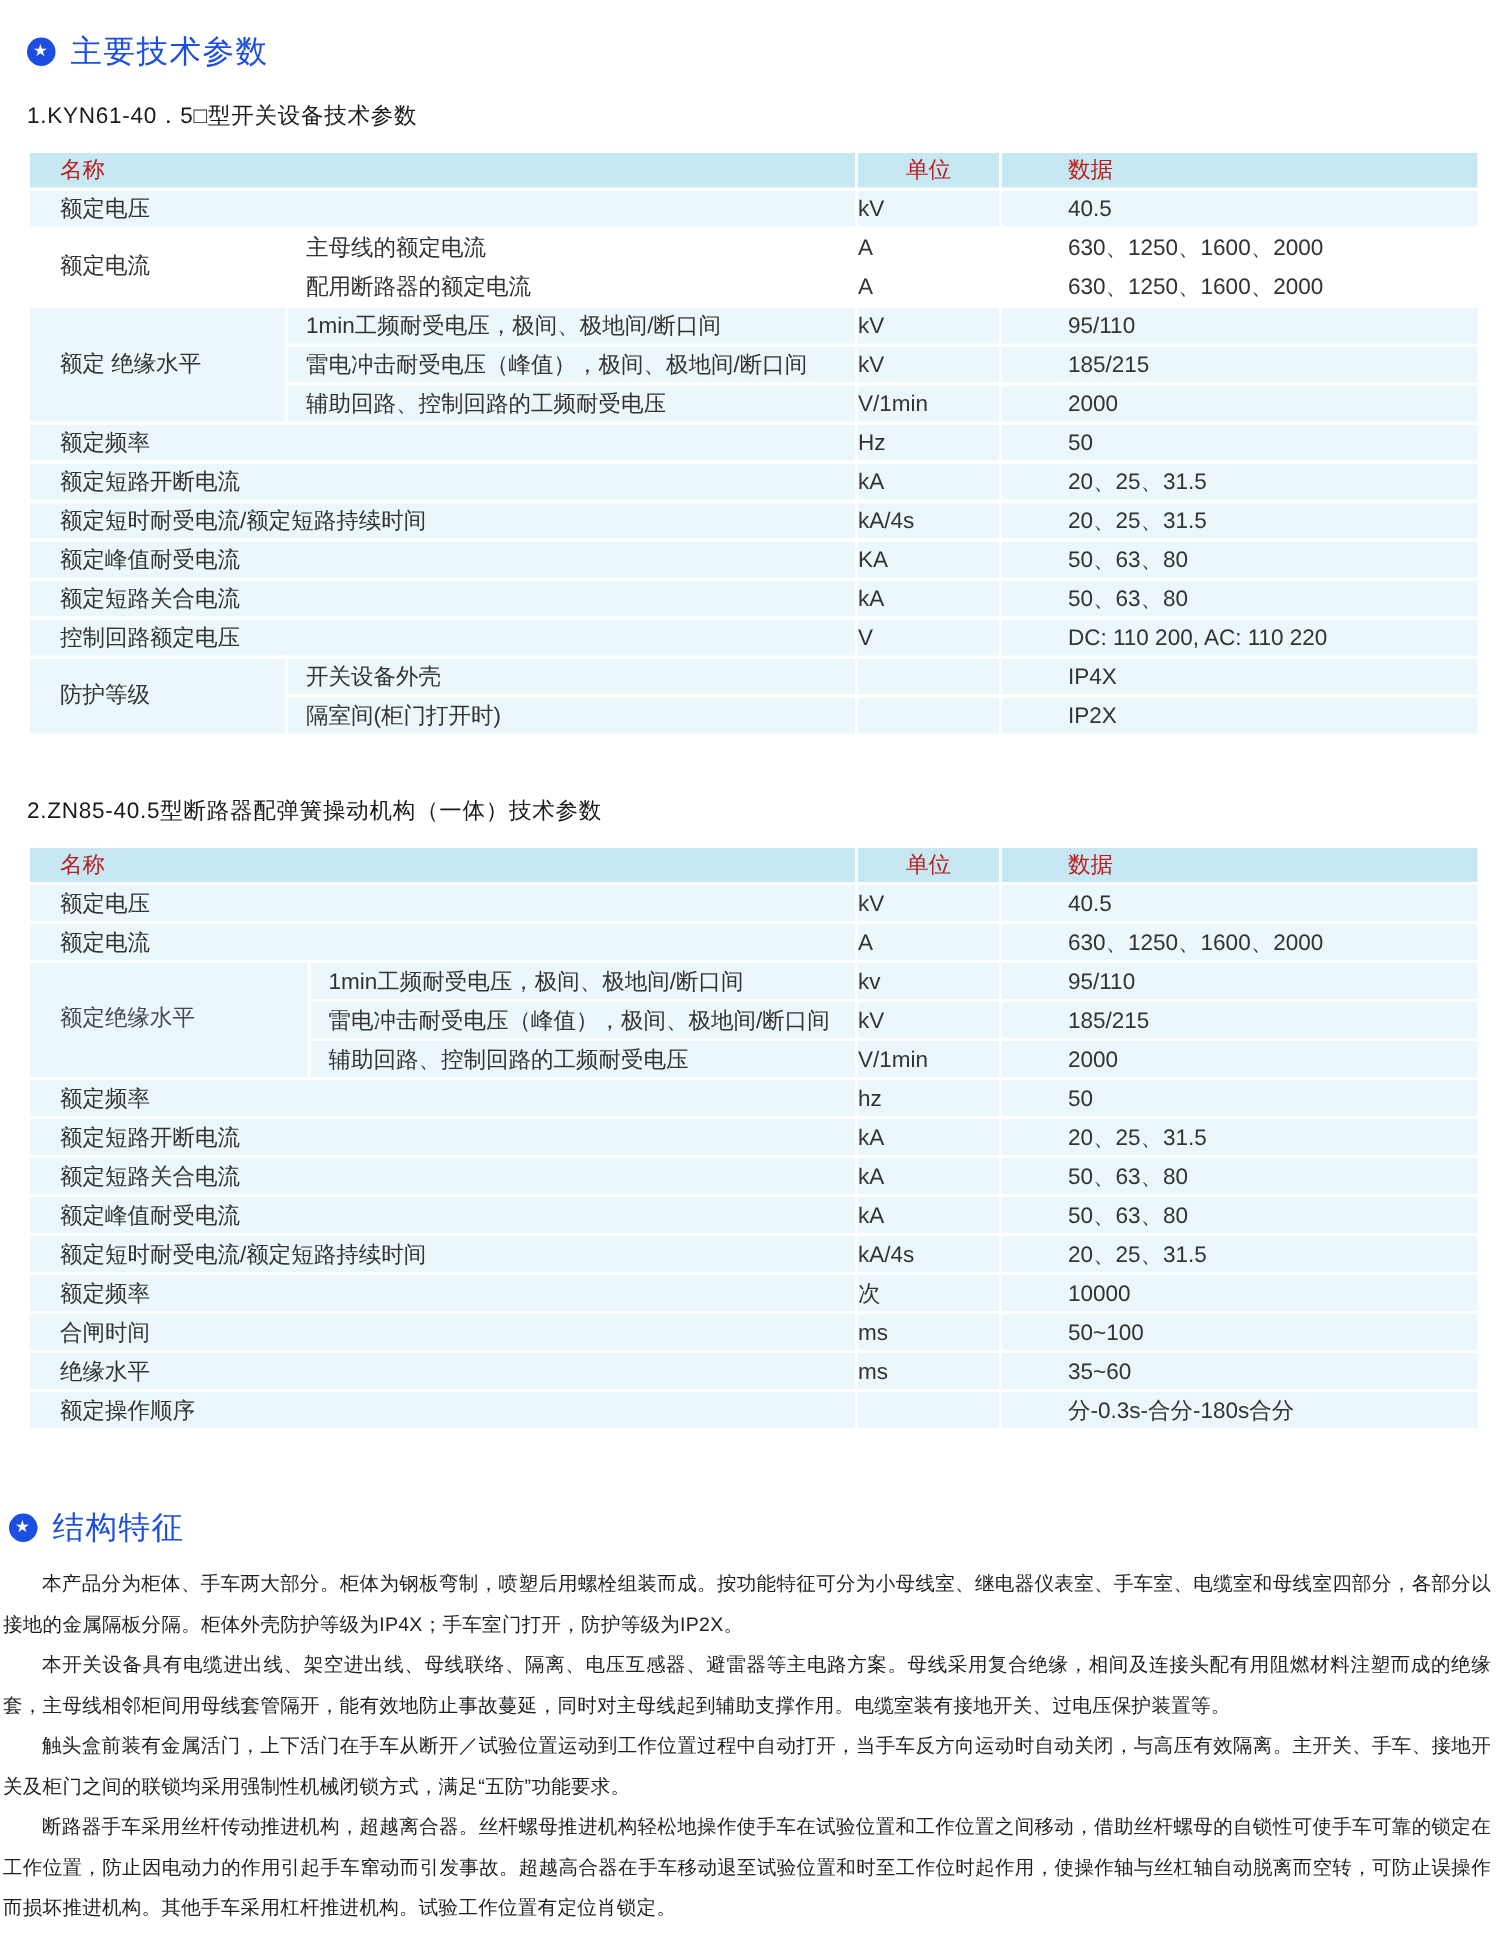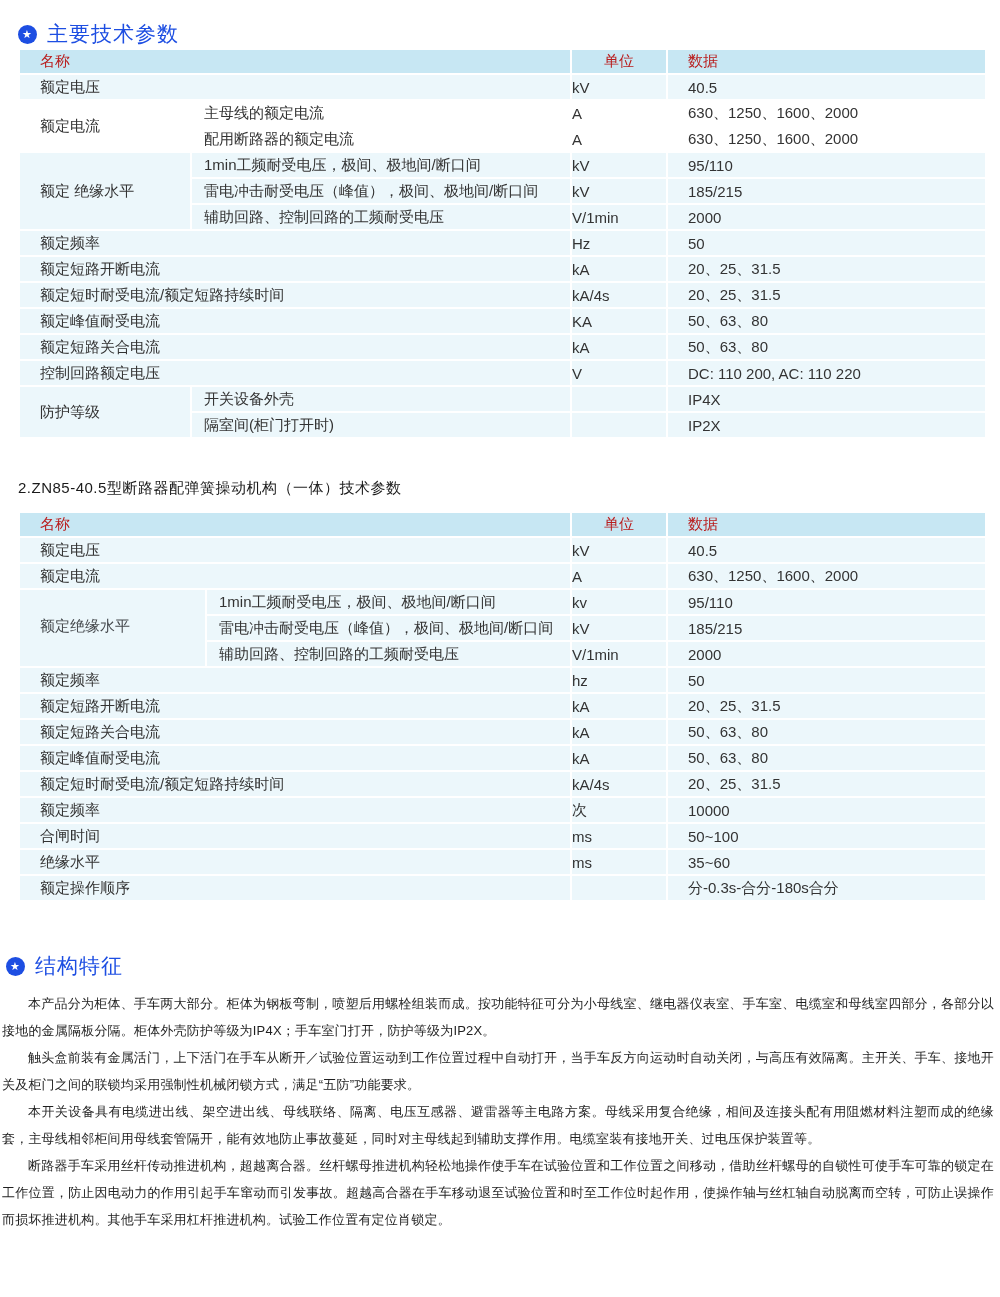--- a/index.html
+++ b/index.html
@@ -68,21 +68,21 @@
     color:#b91c1c;
   }
   table.params tbody td{
     background:#ecf7fb;
     height:22px;
   }
   table.params tr.alt td{background:#ffffff;}
   .h-name,.c-name,.c-group{text-align:left;padding-left:20px;}
   .c-sub{text-align:left;padding-left:12px;border-left:5px solid #ffffff;}
   .h-unit,.c-unit{padding:0;border-left:5px solid #ffffff;border-right:5px solid #ffffff;}
-  .h-data,.c-data{text-align:left;padding-left:20px;}
+  .h-data,.c-data{text-align:left;padding-left:44px;}
   .c-group{white-space:pre-line;line-height:22px;vertical-align:middle;}
   .c-group.serif{font-family:Liberation Mono, monospace;color:#44484c;}
 
   
   .body-text{margin:10px 0 0 2px;width:992px;}
   .body-text p{
     margin:0;
     font-size:13px;
     line-height:27px;
     text-align:justify;
@@ -94,20 +94,21 @@
 </head>
 <body>
 
 <div class="page">
 
   <h2 class="sec-title" id="main-title">
     <span class="badge">★</span>
     <span>主要技术参数</span>
   </h2>
 
+  <p class="caption" id="caption-1">1.KYN61-40．5□型开关设备技术参数</p>
 
   <table class="params">
     <colgroup>
         <col style="width:172px">
         <col style="width:380px">
         <col style="width:96px">
         <col style="width:319px">
       </colgroup>
   <thead>
         <tr>
@@ -285,19 +286,19 @@
       </tbody>
     </table>
 
   <h2 class="sec-title" id="structure-title">
     <span class="badge">★</span>
     <span>结构特征</span>
   </h2>
 
   <div class="body-text">
     <p>本产品分为柜体、手车两大部分。柜体为钢板弯制，喷塑后用螺栓组装而成。按功能特征可分为小母线室、继电器仪表室、手车室、电缆室和母线室四部分，各部分以接地的金属隔板分隔。柜体外壳防护等级为IP4X；手车室门打开，防护等级为IP2X。</p>
+    <p>本开关设备具有电缆进出线、架空进出线、母线联络、隔离、电压互感器、避雷器等主电路方案。母线采用复合绝缘，相间及连接头配有用阻燃材料注塑而成的绝缘套，主母线相邻柜间用母线套管隔开，能有效地防止事故蔓延，同时对主母线起到辅助支撑作用。电缆室装有接地开关、过电压保护装置等。</p>
     <p>触头盒前装有金属活门，上下活门在手车从断开／试验位置运动到工作位置过程中自动打开，当手车反方向运动时自动关闭，与高压有效隔离。主开关、手车、接地开关及柜门之间的联锁均采用强制性机械闭锁方式，满足“五防”功能要求。</p>
-    <p>本开关设备具有电缆进出线、架空进出线、母线联络、隔离、电压互感器、避雷器等主电路方案。母线采用复合绝缘，相间及连接头配有用阻燃材料注塑而成的绝缘套，主母线相邻柜间用母线套管隔开，能有效地防止事故蔓延，同时对主母线起到辅助支撑作用。电缆室装有接地开关、过电压保护装置等。</p>
     <p>断路器手车采用丝杆传动推进机构，超越离合器。丝杆螺母推进机构轻松地操作使手车在试验位置和工作位置之间移动，借助丝杆螺母的自锁性可使手车可靠的锁定在工作位置，防止因电动力的作用引起手车窜动而引发事故。超越高合器在手车移动退至试验位置和时至工作位时起作用，使操作轴与丝杠轴自动脱离而空转，可防止误操作而损坏推进机构。其他手车采用杠杆推进机构。试验工作位置有定位肖锁定。</p>
 
   </div>
 
 </div>
 
 </body></html>

